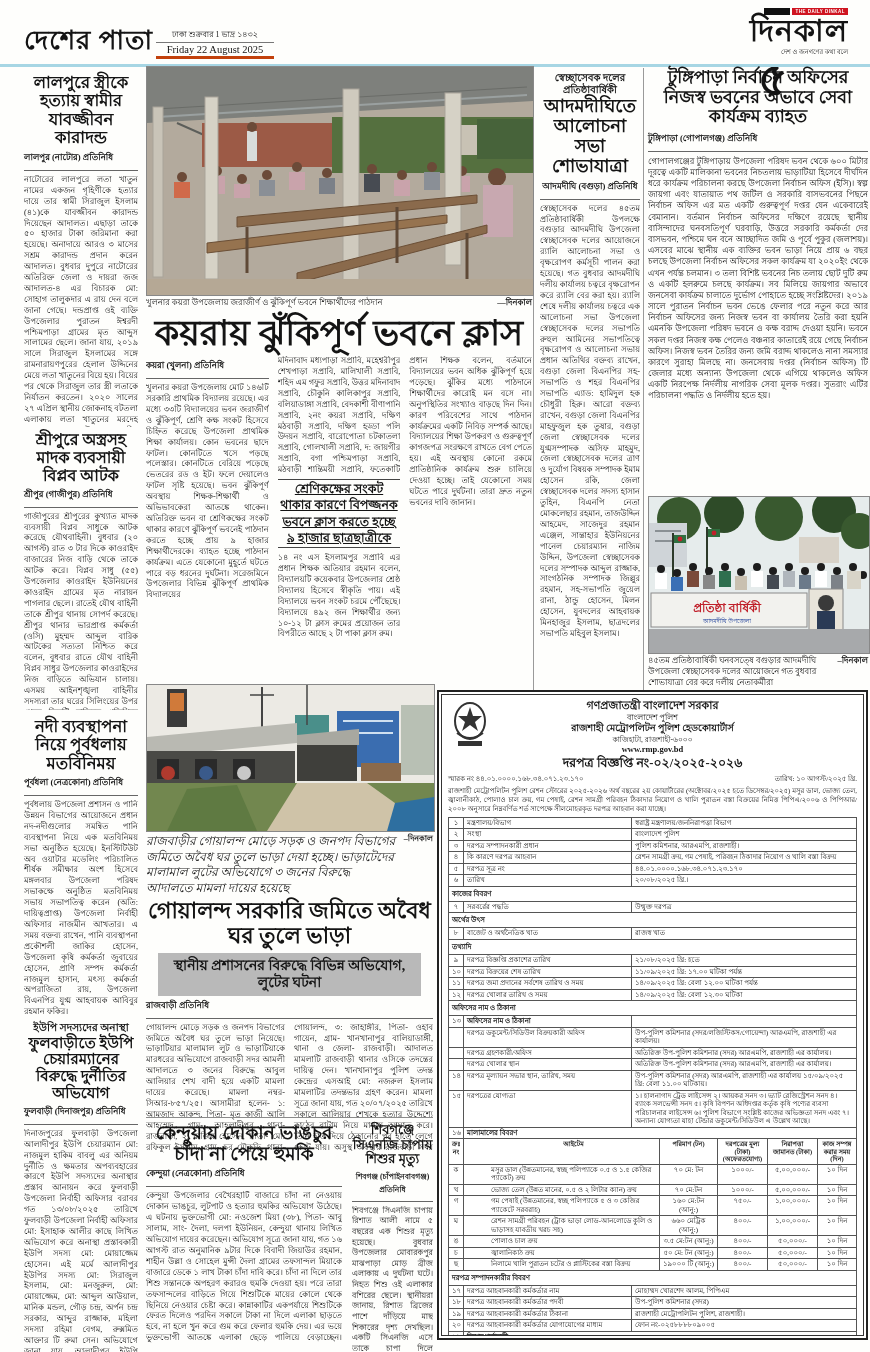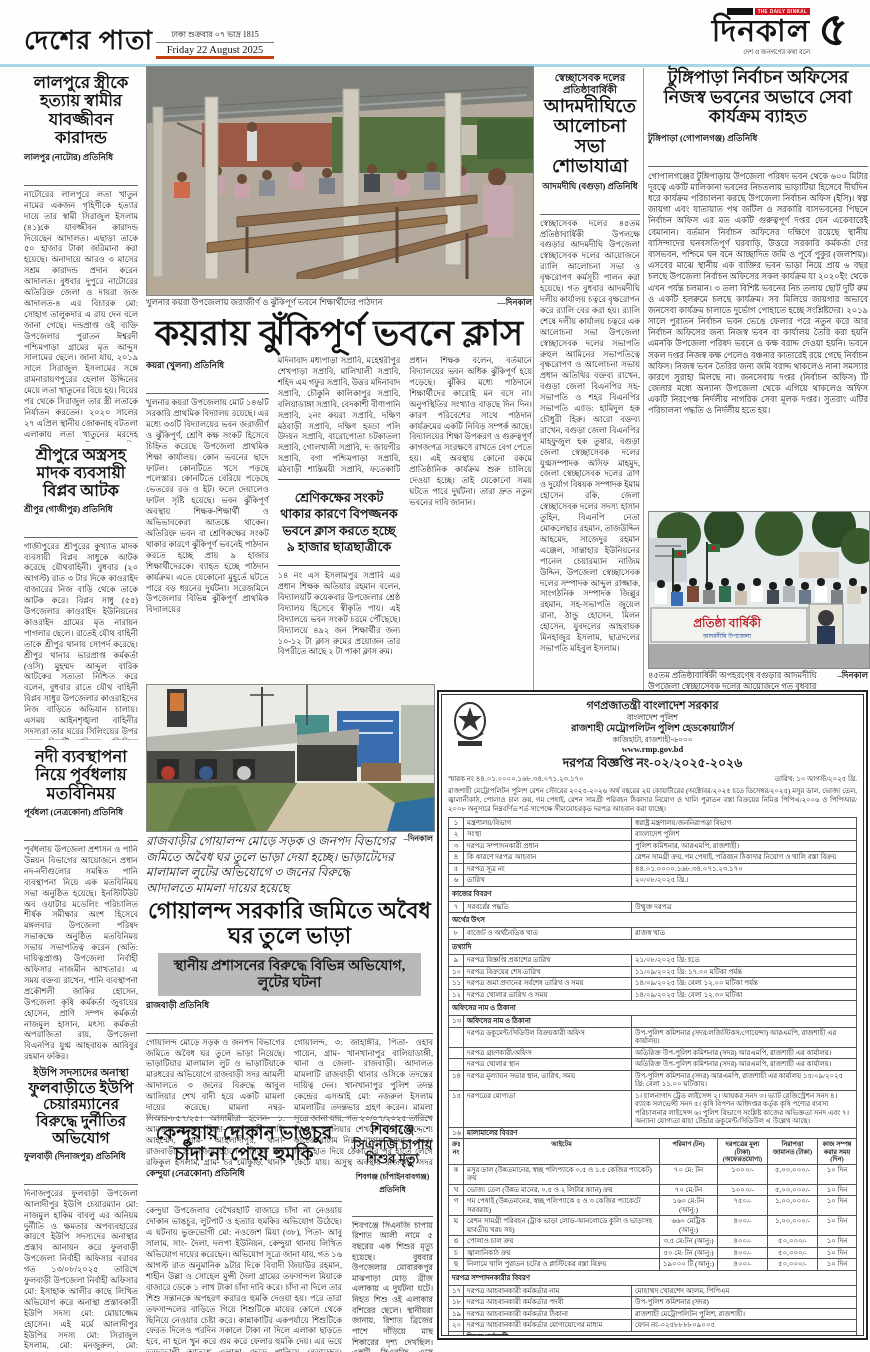--- a/index.html
+++ b/index.html
@@ -16,32 +16,32 @@
   .mast-black{width:26px;height:7px;background:#111;}
   .mast-red{background:#cf1420;color:#fff;font-size:4.5px;font-weight:bold;padding:1px 3px;font-family:"Liberation Sans",sans-serif;letter-spacing:.5px;}
   .mast-name{font-size:30px;font-weight:bold;line-height:1;letter-spacing:1px;}
   .mast-tag{font-size:6.5px;margin-top:1px;}
   .pageno{font-size:46px;font-weight:bold;line-height:.95;margin-left:8px;}
   .cyan-rule{left:0;top:64px;width:870px;height:3px;background:#a7d6e4;}
   .vrule{width:1px;background:#9a9a9a;}
   .hline{height:1px;background:#8a8a8a;}
   
   .hl{font-weight:bold;text-align:center;line-height:1.12;}
-  .byline{font-size:8.6px;font-weight:bold;border-bottom:1px solid #666;padding-bottom:20px;margin:3px 0 4px;}
+  .byline{font-size:8.6px;font-weight:bold;border-bottom:1px solid #666;padding-bottom:5px;margin:3px 0 4px;}
   .byline.ctr{text-align:center;}
   .bodytx{font-size:8.2px;line-height:1.33;text-align:justify;overflow:hidden;}
   .kicker{font-size:10.5px;font-weight:bold;text-align:center;line-height:1.2;}
   .caption{font-size:8.4px;line-height:1.3;}
   .credit{font-weight:bold;white-space:nowrap;}
   .caprow{display:flex;justify-content:space-between;gap:6px;margin-top:2px;}
   
   .main-hl{font-size:35px;margin:5px 0 2px;}
   .maincols{display:flex;gap:9px;margin-top:3px;height:302px;overflow:hidden;}
   .maincols .mc{flex:1;min-width:0;}
-  .pullq{font-size:12.5px;font-weight:bold;text-align:center;line-height:1.3;border-top:1px solid #444;border-bottom:1px solid #444;padding:10px 1px;margin:5px 0;}
+  .pullq{font-size:12.5px;font-weight:bold;text-align:center;line-height:1.3;border-top:1px solid #444;border-bottom:1px solid #444;padding:1px 1px;margin:5px 0;text-decoration:underline;}
   .subhead-box{background:#b9b9b9;font-size:14px;font-weight:bold;text-align:center;line-height:1.25;padding:4px 6px;margin:4px 12px 3px;}
   
   .photo{display:block;border:1px solid #888;background:#ddd;}
   
   .tender{left:437px;top:690px;width:431px;height:650px;border:2px solid #222;padding:2px;box-sizing:border-box;background:#fff;}
   .tender-in{border:1px solid #333;height:100%;box-sizing:border-box;padding:4px 6px;overflow:hidden;position:relative;}
   .t-head{text-align:center;line-height:1.25;position:relative;}
   .t-gov{font-size:11px;font-weight:bold;}
   .t-org1{font-size:8px;}
   .t-org2{font-size:9.5px;font-weight:bold;}
@@ -52,37 +52,37 @@
   .t-intro{font-size:6.9px;line-height:1.28;text-align:justify;margin:2px 0 3px;}
   .ttbl{border-top:1px solid #555;}
   .trow{display:flex;font-size:7px;line-height:1.22;border:1px solid #555;border-top:none;}
   .tc{padding:1px 3px;box-sizing:border-box;}
   .tc-no{width:15px;border-right:1px solid #555;text-align:center;flex:none;}
   .tc-lb{width:168px;border-right:1px solid #555;flex:none;}
   .tc-vl{flex:1;min-width:0;}
   .tsec{border:1px solid #555;border-top:none;font-size:7px;font-weight:bold;padding:1px 3px;}
   .ithead .tc{font-weight:bold;text-align:center;font-size:6.4px;line-height:1.15;}
   .ic-sl{width:15px;border-right:1px solid #555;text-align:center;flex:none;}
-  .ic-ds{flex:1;min-width:0;border-right:1px solid #555;}
+  .ic-ds{flex:1;min-width:0;border-right:1px solid #555;margin-left:24px;}
   .ic-q{width:58px;border-right:1px solid #555;text-align:center;flex:none;}
   .ic-p{width:50px;border-right:1px solid #555;text-align:center;flex:none;}
   .ic-s{width:50px;border-right:1px solid #555;text-align:center;flex:none;}
   .ic-t{width:38px;text-align:center;flex:none;}
 </style>
 </head>
 <body>
 
 <div class="page">
 
   <div class="abs sect-title" style="left:24px;top:20px;">দেশের পাতা</div>
   <div class="abs datebox" style="left:156px;top:27px;">
-    <div class="bn">ঢাকা শুক্রবার ০৭ ভাদ্র 1815</div>
+    <div class="bn">ঢাকা শুক্রবার 1 ভাদ্র ১৪৩২</div>
     <div class="en">Friday 22 August 2025</div>
   </div>
-  <div class="abs mast" style="right:22px;top:8px;">
+  <div class="abs mast" style="right:22px;top:8px;flex-direction:column;">
     <div class="mast-block">
       <div class="mast-top">
         <span class="mast-black"></span>
         <span class="mast-red">THE DAILY DINKAL</span>
       </div>
       <div class="mast-name">দিনকাল</div>
       <div class="mast-tag">দেশ ও জনগণের কথা বলে</div>
     </div>
     <div class="pageno">৫</div>
   </div>
@@ -249,21 +249,21 @@
       </g>
       <rect x="2" y="96" width="156" height="34" fill="#f2f2ee" stroke="#8a8a8a"></rect>
       <text x="78" y="115" text-anchor="middle" font-size="12" font-weight="bold" fill="#c0202a" font-family="Liberation Serif, serif">প্রতিষ্ঠা বার্ষিকী</text>
       <text x="78" y="126" text-anchor="middle" font-size="6" fill="#20409a" font-family="Liberation Serif, serif">আদমদীঘি উপজেলা</text>
       <rect x="160" y="92" width="34" height="44" fill="#e8e4da" stroke="#8a8a8a"></rect>
       <circle cx="177" cy="106" r="8" fill="#3a3a3a"></circle>
         <rect x="168" y="114" width="18" height="18" fill="#2a3a55"></rect>
       <rect x="0" y="132" width="220" height="24" fill="#a7a9ab"></rect>
     </svg>
     <div class="caprow">
-      <span class="caption">৪৫তম প্রতিষ্ঠাবার্ষিকী অপহরণ্ষে বগুড়ার আদমদীঘি উপজেলা স্বেচ্ছাসেবক দলের আয়োজনে গত বুধবার শোভাযাত্রা বের করে দলীয় নেতাকর্মীরা</span>
+      <span class="caption">৪৫তম প্রতিষ্ঠাবার্ষিকী ঘনবসত্ষে বগুড়ার আদমদীঘি উপজেলা স্বেচ্ছাসেবক দলের আয়োজনে গত বুধবার শোভাযাত্রা বের করে দলীয় নেতাকর্মীরা</span>
       <span class="caption credit">–দিনকাল</span>
     </div>
   </div>
 
   <div class="abs" style="left:146px;top:684px;width:287px;">
     <svg class="photo" width="287" height="146" viewBox="0 0 287 146">
       <rect width="287" height="146" fill="#eceae4"></rect>
       <rect x="148" y="30" width="34" height="28" fill="#4a8f8a"></rect>
       <rect x="190" y="26" width="62" height="56" fill="#3a6db0"></rect>
       <line x1="196" y1="36" x2="246" y2="36" stroke="#cfe0f0" stroke-width="2"></line>

